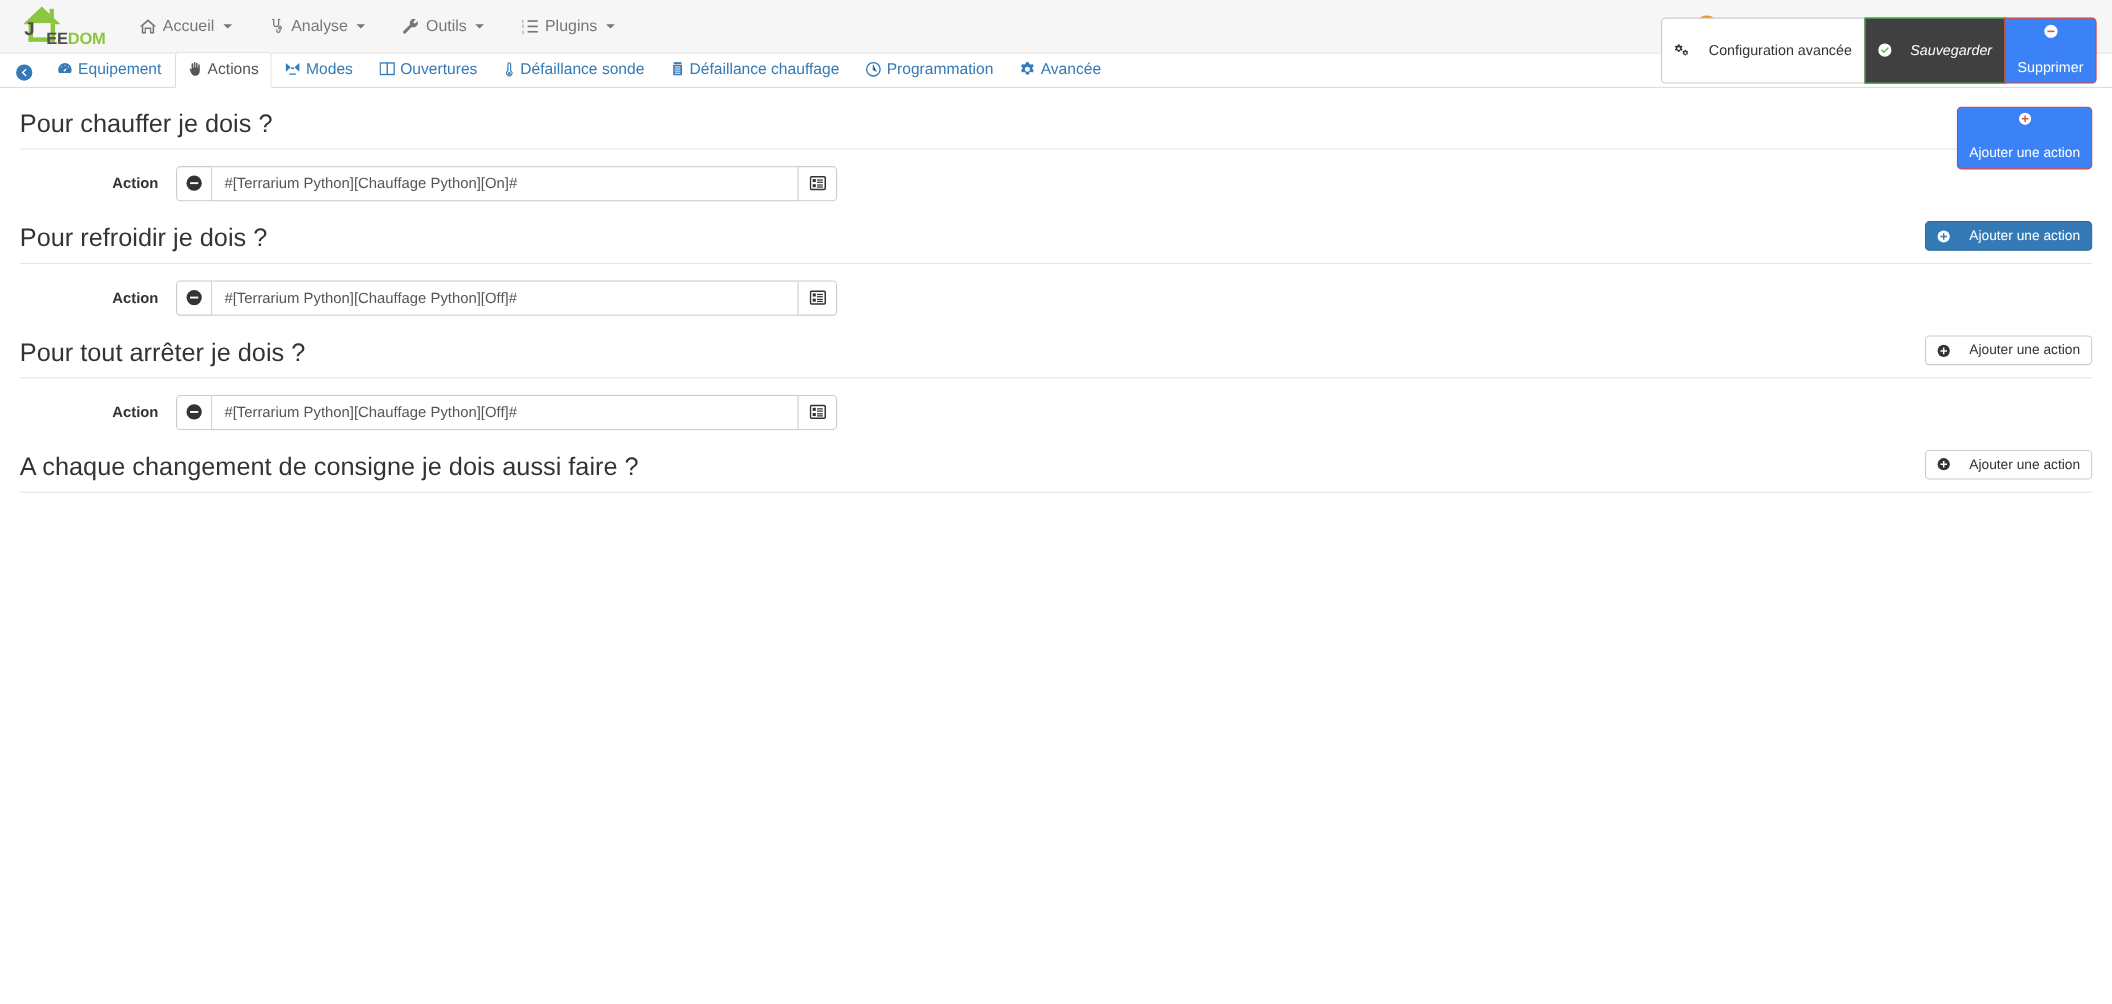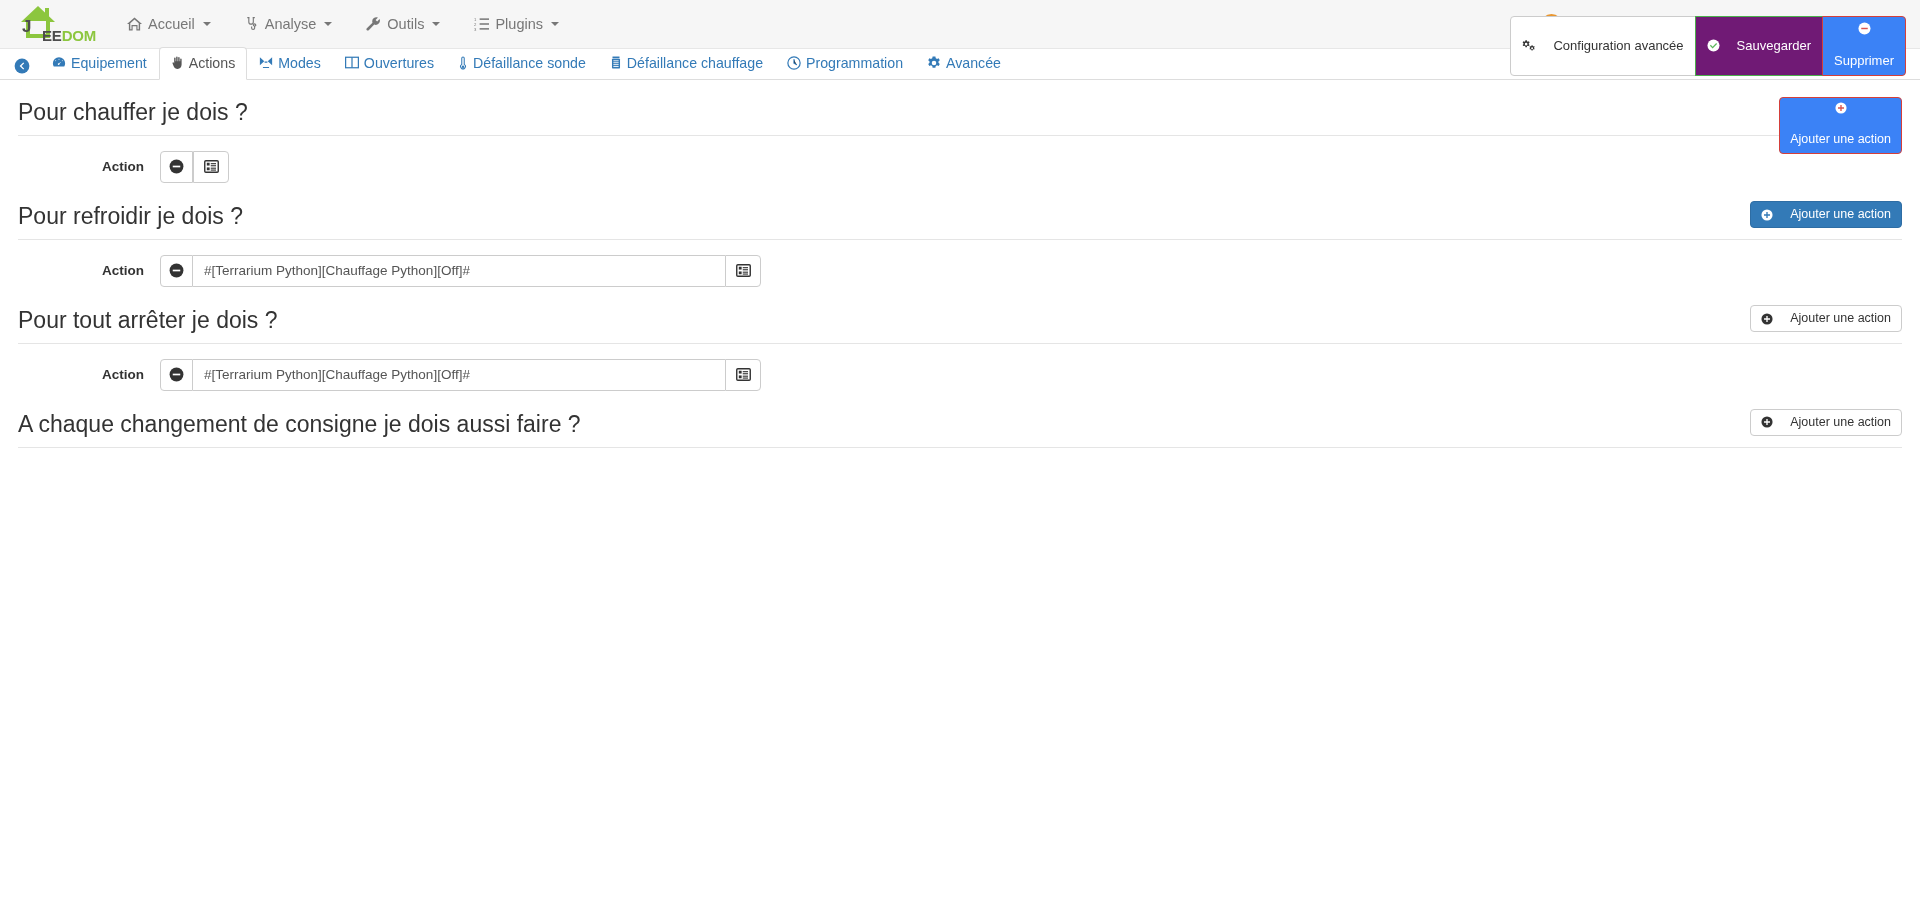--- a/index.html
+++ b/index.html
@@ -135,21 +135,21 @@
     display: inline-flex; align-items: center; gap: 17px;
     font-size: 13px; padding: 5px 11px;
     border: 1px solid transparent; cursor: pointer;
     line-height: 1.4; white-space: nowrap;
     font-family: "Liberation Sans", sans-serif;
   }
   .btn-default {
     background: #ffffff; border-color: #cccccc; color: #333333;
     border-radius: 4px;
   }
-  .btn-success { background: #701a75; border-color: #4cae4c; color: #ffffff; }
+  .btn-success { background: #404040; border-color: #4cae4c; color: #ffffff; font-style: italic; }
   .btn-danger { background: #3b82f6; border-color: #d43f3a; color: #ffffff; flex-direction: column; }
   .btn-primary { background: #337ab7; border-color: #2e6da4; color: #ffffff; }
   .btn-group-right .btn:first-child { border-radius: 4px 0 0 4px; }
   .btn-group-right .btn:last-child { border-radius: 0 4px 4px 0; }
   .btn-group-right .btn { margin-left: -1px; }
   .btn-group-right .btn:first-child { margin-left: 0; }
 
   
   .content { padding: 0 18px; }
   .legend-row {
@@ -449,20 +449,21 @@
     <div class="legend">Pour chauffer je dois ?</div>
     <div class="form-row">
       <div class="form-label">Action</div>
       <div class="input-group">
         <span class="ig-addon">
           <svg width="15" height="15" viewBox="0 0 16 16">
               <circle cx="8" cy="8" r="7.4" fill="#333333"></circle>
               <rect x="4" y="7.1" width="8" height="1.8" fill="#ffffff"></rect>
             </svg>
         </span>
+        <input class="ig-input" type="text" value="#[Terrarium Python][Chauffage Python][On]#" style="">
         <span class="ig-btn">
           <svg width="15" height="15" viewBox="0 0 16 16">
               <rect x="0.8" y="1.8" width="14.4" height="12.4" rx="1.2" fill="none" stroke="#333" stroke-width="1.5"></rect>
               <rect x="3" y="4" width="3" height="3" fill="#333"></rect>
               <rect x="3" y="9" width="3" height="3" fill="#333"></rect>
               <rect x="7.2" y="4.4" width="5.6" height="1.2" fill="#333"></rect>
               <rect x="7.2" y="6.6" width="5.6" height="1.2" fill="#333"></rect>
               <rect x="7.2" y="9.2" width="5.6" height="1.2" fill="#333"></rect>
               <rect x="7.2" y="11.2" width="5.6" height="1.2" fill="#333"></rect>
             </svg>

